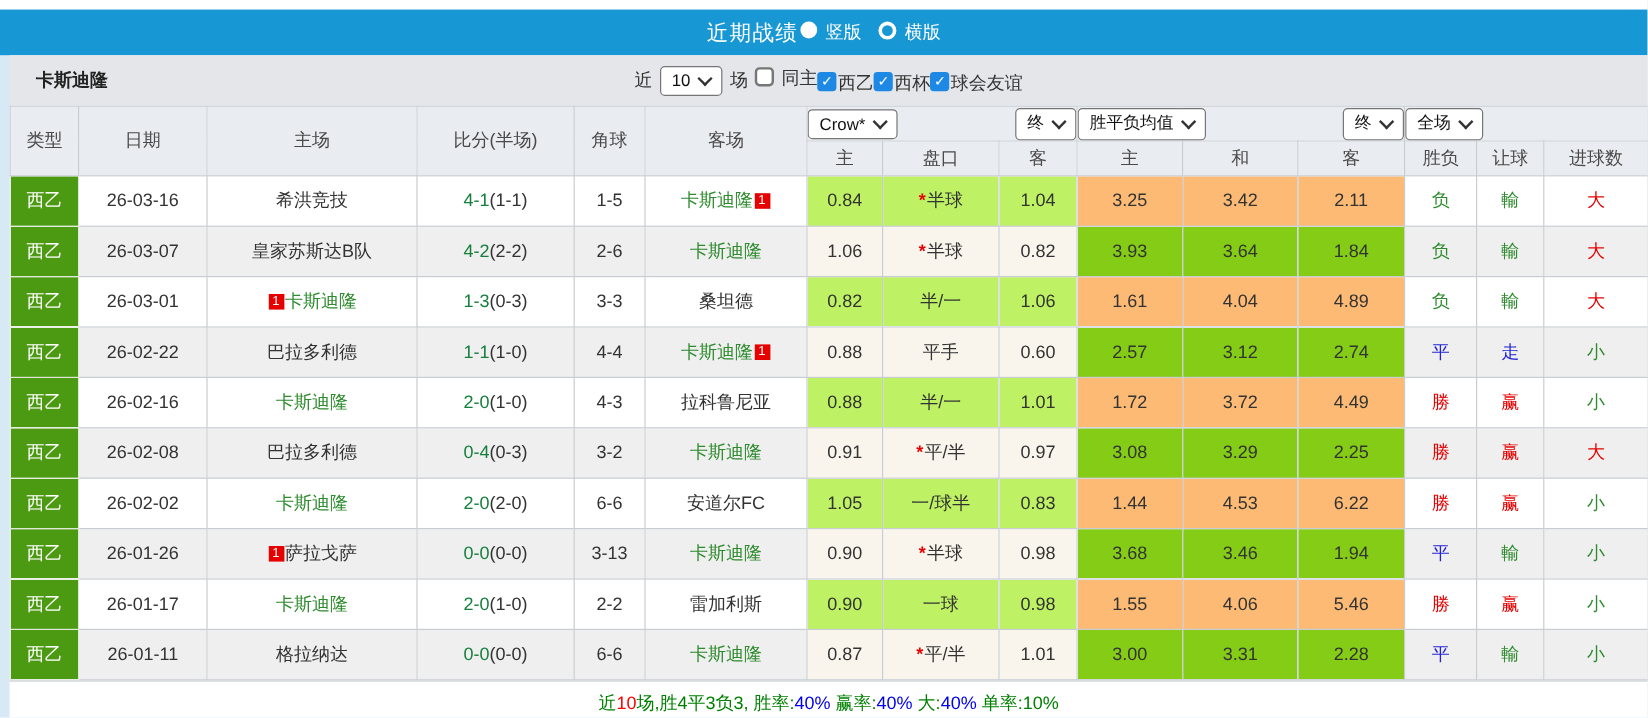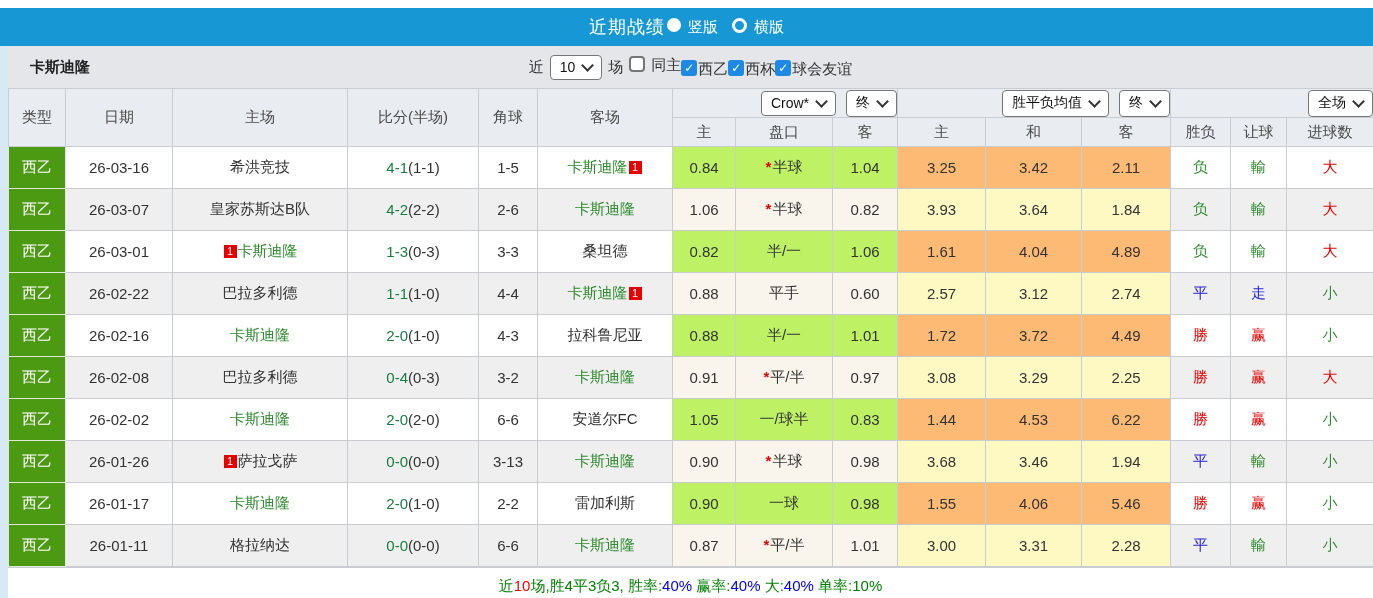--- a/index.html
+++ b/index.html
@@ -28,29 +28,29 @@
   
   .cb-item{display:inline-flex;align-items:flex-start;cursor:pointer}
   .cb{width:16px;height:16px;border-radius:3px;display:inline-flex;align-items:center;justify-content:center;box-sizing:border-box;margin-right:1px}
   .cb.checked{background:#1e88e5;color:#fff;font-size:12px;font-weight:bold}
   .cb.unchecked{background:#fff;border:2px solid #767676;border-radius:4px;margin-right:6px}
   
   table{margin-left:8px;width:1365px;border-collapse:collapse;table-layout:fixed;background:#fff}
   th,td{border:1px solid #c9cdd1;text-align:center;padding:0;overflow:hidden;white-space:nowrap}
   thead th{background:#e9edf1;color:#4a4a4a;font-size:15px;font-weight:normal;height:28px}
   thead th.ddcell{background:#e9edf1;height:28px}
-  .ddwrap{display:flex;align-items:center;justify-content:flex-end;gap:10px}
+  .ddwrap{display:flex;align-items:center;justify-content:space-between;gap:10px}
   tbody td{height:41px;font-size:15px;color:#333}
   tr.stripe td{background:#efefef}
   td.td-type{background:#4c9a12;color:#fff;border-color:#dfe8da;font-size:15px}
   tr.stripe td.td-type{background:#4c9a12}
   td.td-odds{background:#bef264}
   tr.stripe td.td-odds{background:#faf5ec}
   td.td-avg{background:#fdba74}
-  tr.stripe td.td-avg{background:#fef9c3}
+  tr.stripe td.td-avg{background:#84cc16}
   .c-team{color:#2e8b2e}
   .c-score{color:#15803d}
   .half{color:#333}
   .badge{background:#e60000;color:#fff;font-size:11px;line-height:13px;min-width:9px;padding:0 2px;display:inline-block;vertical-align:top;margin:3px 1px 0}
   .star{color:#e60000;font-weight:bold;margin-right:1px}
   .c-red{color:#e60000}
   .c-green{color:#2e8b2e}
   .c-blue{color:#2323d3}
   
   .footer{margin-left:8px;background:#fff;height:37px;display:flex;align-items:center;justify-content:center;font-size:15px;border-top:1px solid #c9cdd1}

